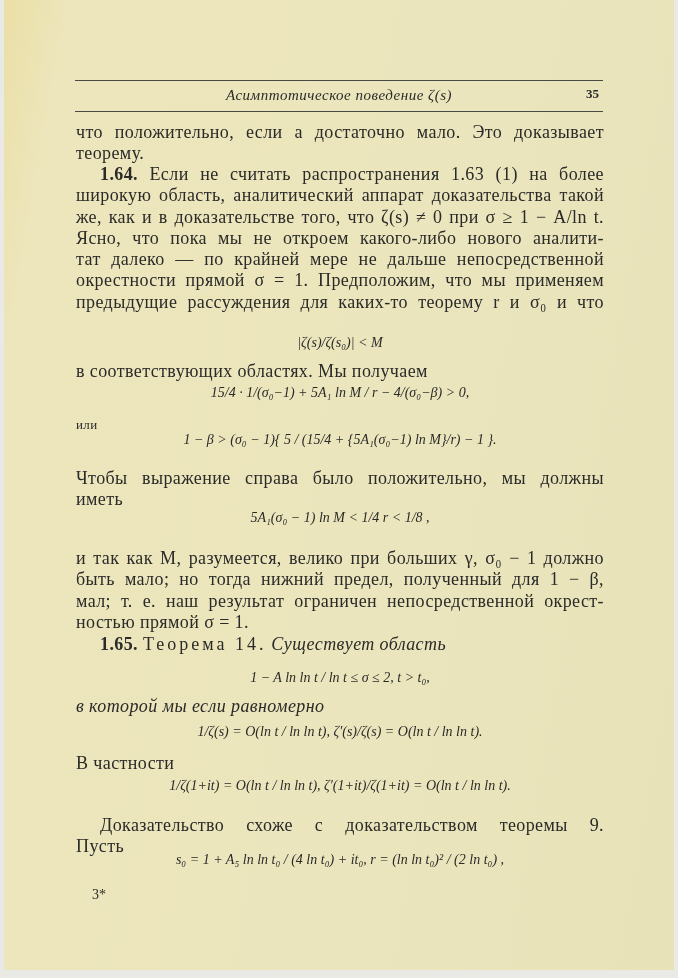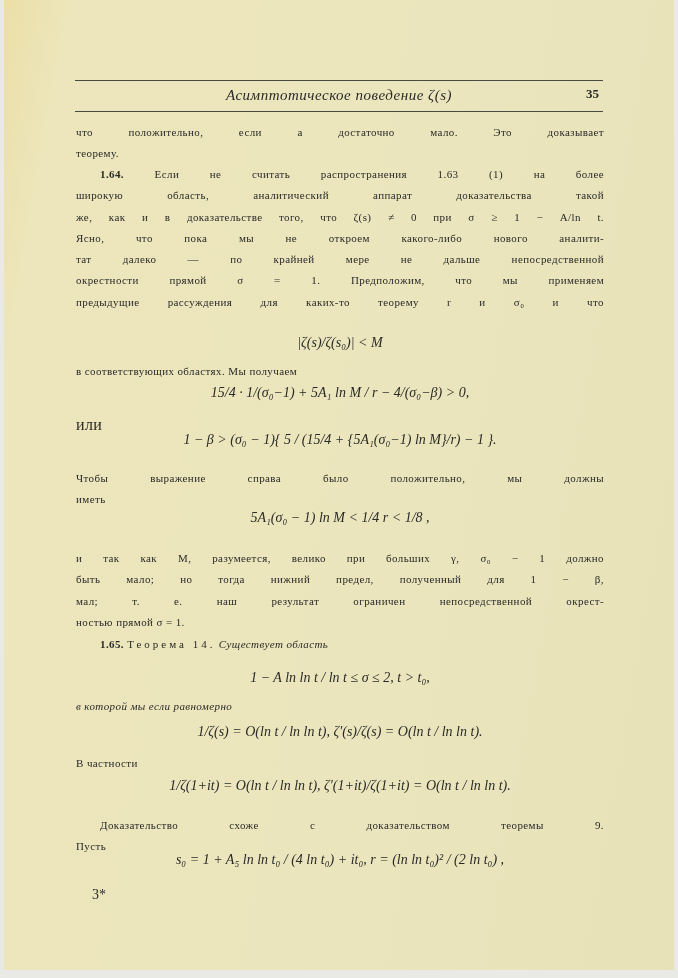--- a/index.html
+++ b/index.html
@@ -17,21 +17,21 @@
     position: absolute; left: 71px; width: 528px; top: 80px; height: 30px;
     border-top: 1.5px solid #4a4a44; border-bottom: 1.5px solid #4a4a44;
   }
   .header .title {
     position: absolute; left: 0; right: 0; text-align: center; top: 6px;
     font-style: italic; font-size: 15px; letter-spacing: 0.5px;
   }
   .header .pnum { position: absolute; right: 4px; top: 5px; font-size: 13px; font-weight: bold; }
   .txt {
     position: absolute; left: 72px; width: 528px;
-    font-size: 11px; line-height: 21.3px; text-align: justify;
+    font-size: 18px; line-height: 21.3px; text-align: justify;
     letter-spacing: 0.4px;
   }
   .line { display: block; white-space: nowrap; text-align-last: justify; }
   .line.last { text-align-last: left; }
   .indent { padding-left: 24px; }
   .b { font-weight: bold; }
   .it { font-style: italic; }
   .sp { letter-spacing: 3px; }
   .formula {
     position: absolute; left: 72px; width: 528px;
@@ -65,21 +65,21 @@
   </div>
 
   <div class="formula" style="top:335px">|ζ(s)/ζ(s₀)| &lt; M</div>
 
   <div class="txt" style="top:361px">
     <span class="line last">в соответствующих областях. Мы получаем</span>
   </div>
 
   <div class="formula" style="top:385px">15/4 · 1/(σ₀−1) + 5A₁ ln M / r − 4/(σ₀−β) &gt; 0,</div>
 
-  <div class="txt" style="top:414px; font-size:16px">
+  <div class="txt" style="top:414px; font-size:13px">
     <span class="line last">или</span>
   </div>
 
   <div class="formula" style="top:432px">1 − β &gt; (σ₀ − 1){ 5 / (15/4 + {5A₁(σ₀−1) ln M}/r) − 1 }.</div>
 
   <div class="txt" style="top:468px">
     <span class="line">Чтобы выражение справа было положительно, мы должны</span>
     <span class="line last">иметь</span>
   </div>
 

